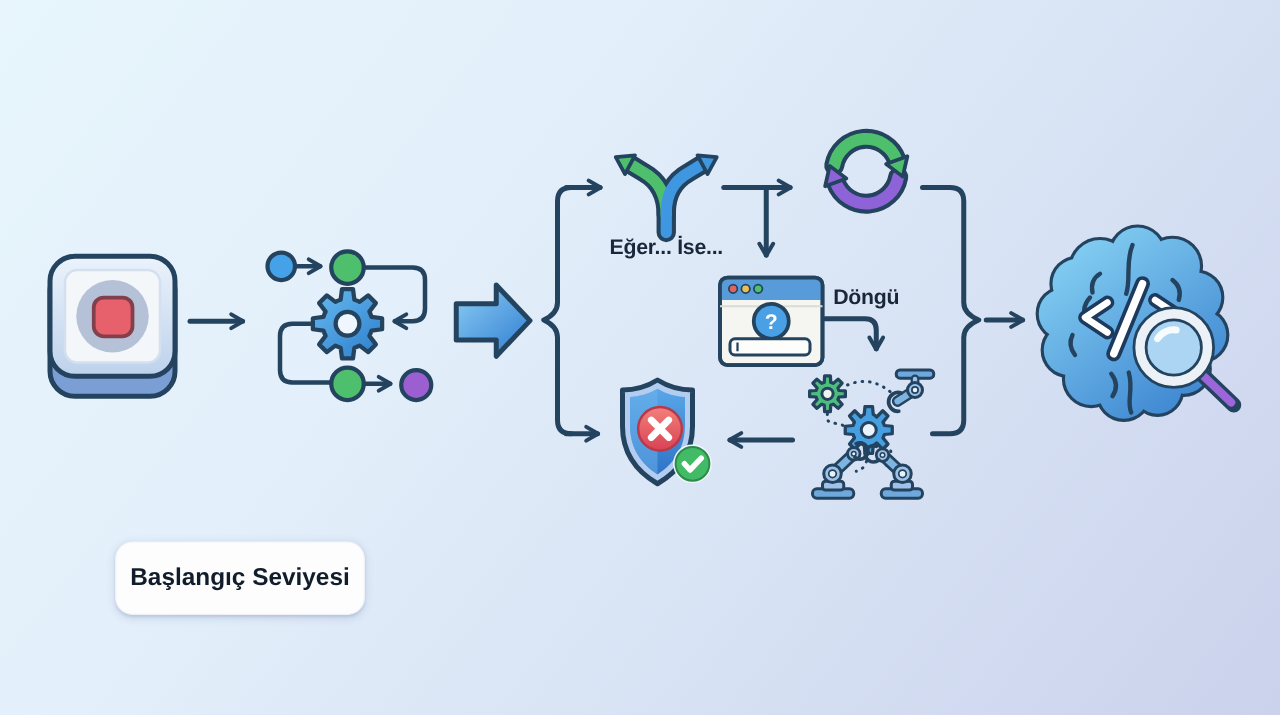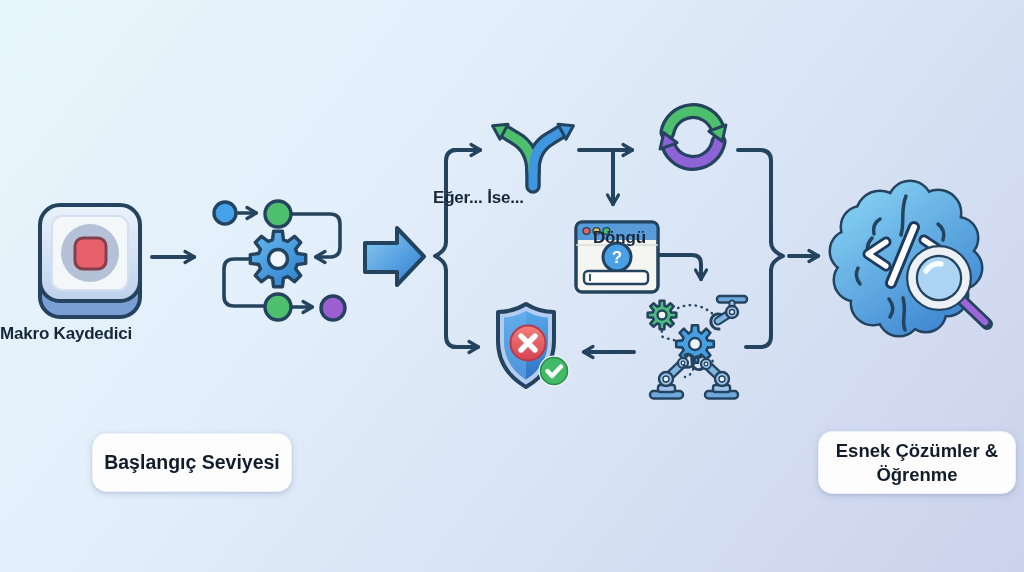--- a/index.html
+++ b/index.html
@@ -3,21 +3,21 @@
 <meta charset="utf-8">
 <style>
   html,body{margin:0;padding:0;}
   body{width:1024px;height:572px;overflow:hidden;font-family:"Liberation Sans",sans-serif;}
   .canvas{
     position:relative;width:1024px;height:572px;
     background:linear-gradient(128deg,#e7f5fc 0%,#e3effa 34%,#d7e2f4 66%,#cbd2ec 100%);
   }
   .canvas svg{position:absolute;left:0;top:0;}
   .caption{
-    position:absolute;font-weight:700;color:#18273a;
+    position:absolute;text-align:center;font-weight:700;color:#18273a;
     font-size:17px;letter-spacing:-0.2px;
   }
   .stage-box{
     position:absolute;display:flex;align-items:center;justify-content:center;
     background:#fdfdfe;border:1px solid #eef1f7;border-radius:14px;
     box-shadow:0 2px 7px rgba(90,110,160,.22),0 1px 2px rgba(90,110,160,.15);
     font-weight:700;color:#121d2b;text-align:center;
   }
   .stage-box.b1,.stage-box.b2{font-size:19.5px;}
   .stage-box.b3{font-size:18.5px;line-height:1.28;padding:0 8px;}
@@ -244,24 +244,22 @@
     <g>
       <line x1="962" y1="300" x2="987" y2="324" stroke="#24435f" stroke-width="12"></line>
       <line x1="963" y1="301" x2="985" y2="322" stroke="#9b66d9" stroke-width="6.5"></line>
       <circle cx="939" cy="278" r="27" fill="#abd5f2" stroke="#24435f" stroke-width="12"></circle>
       <circle cx="939" cy="278" r="27" fill="none" stroke="#ecf1f7" stroke-width="7.5"></circle>
       <path d="M926,271 A15,15 0 0 1 941,264" fill="none" stroke="#f6fbfe" stroke-width="5.5"></path>
     </g>
   </g>
 </svg>
 
-<div class="caption" style="left:0px;top:324px;width:182px;">Makro Kaydedici</div>
 
 <div class="caption" style="left:433px;top:188px;width:200px;">Eğer... İse...</div>
 
 <div class="caption" style="left:593px;top:188px;width:200px;margin-top:40px;">Döngü</div>
 
 <div class="stage-box b1" style="left:92px;top:433px;width:198px;height:57px;">Başlangıç Seviyesi</div>
 
 
-<div class="stage-box b3" style="left:818px;top:431px;width:180px;height:61px;">Esnek Çözümler &amp; Öğrenme</div>
 
 </div>
 
 </body></html>

